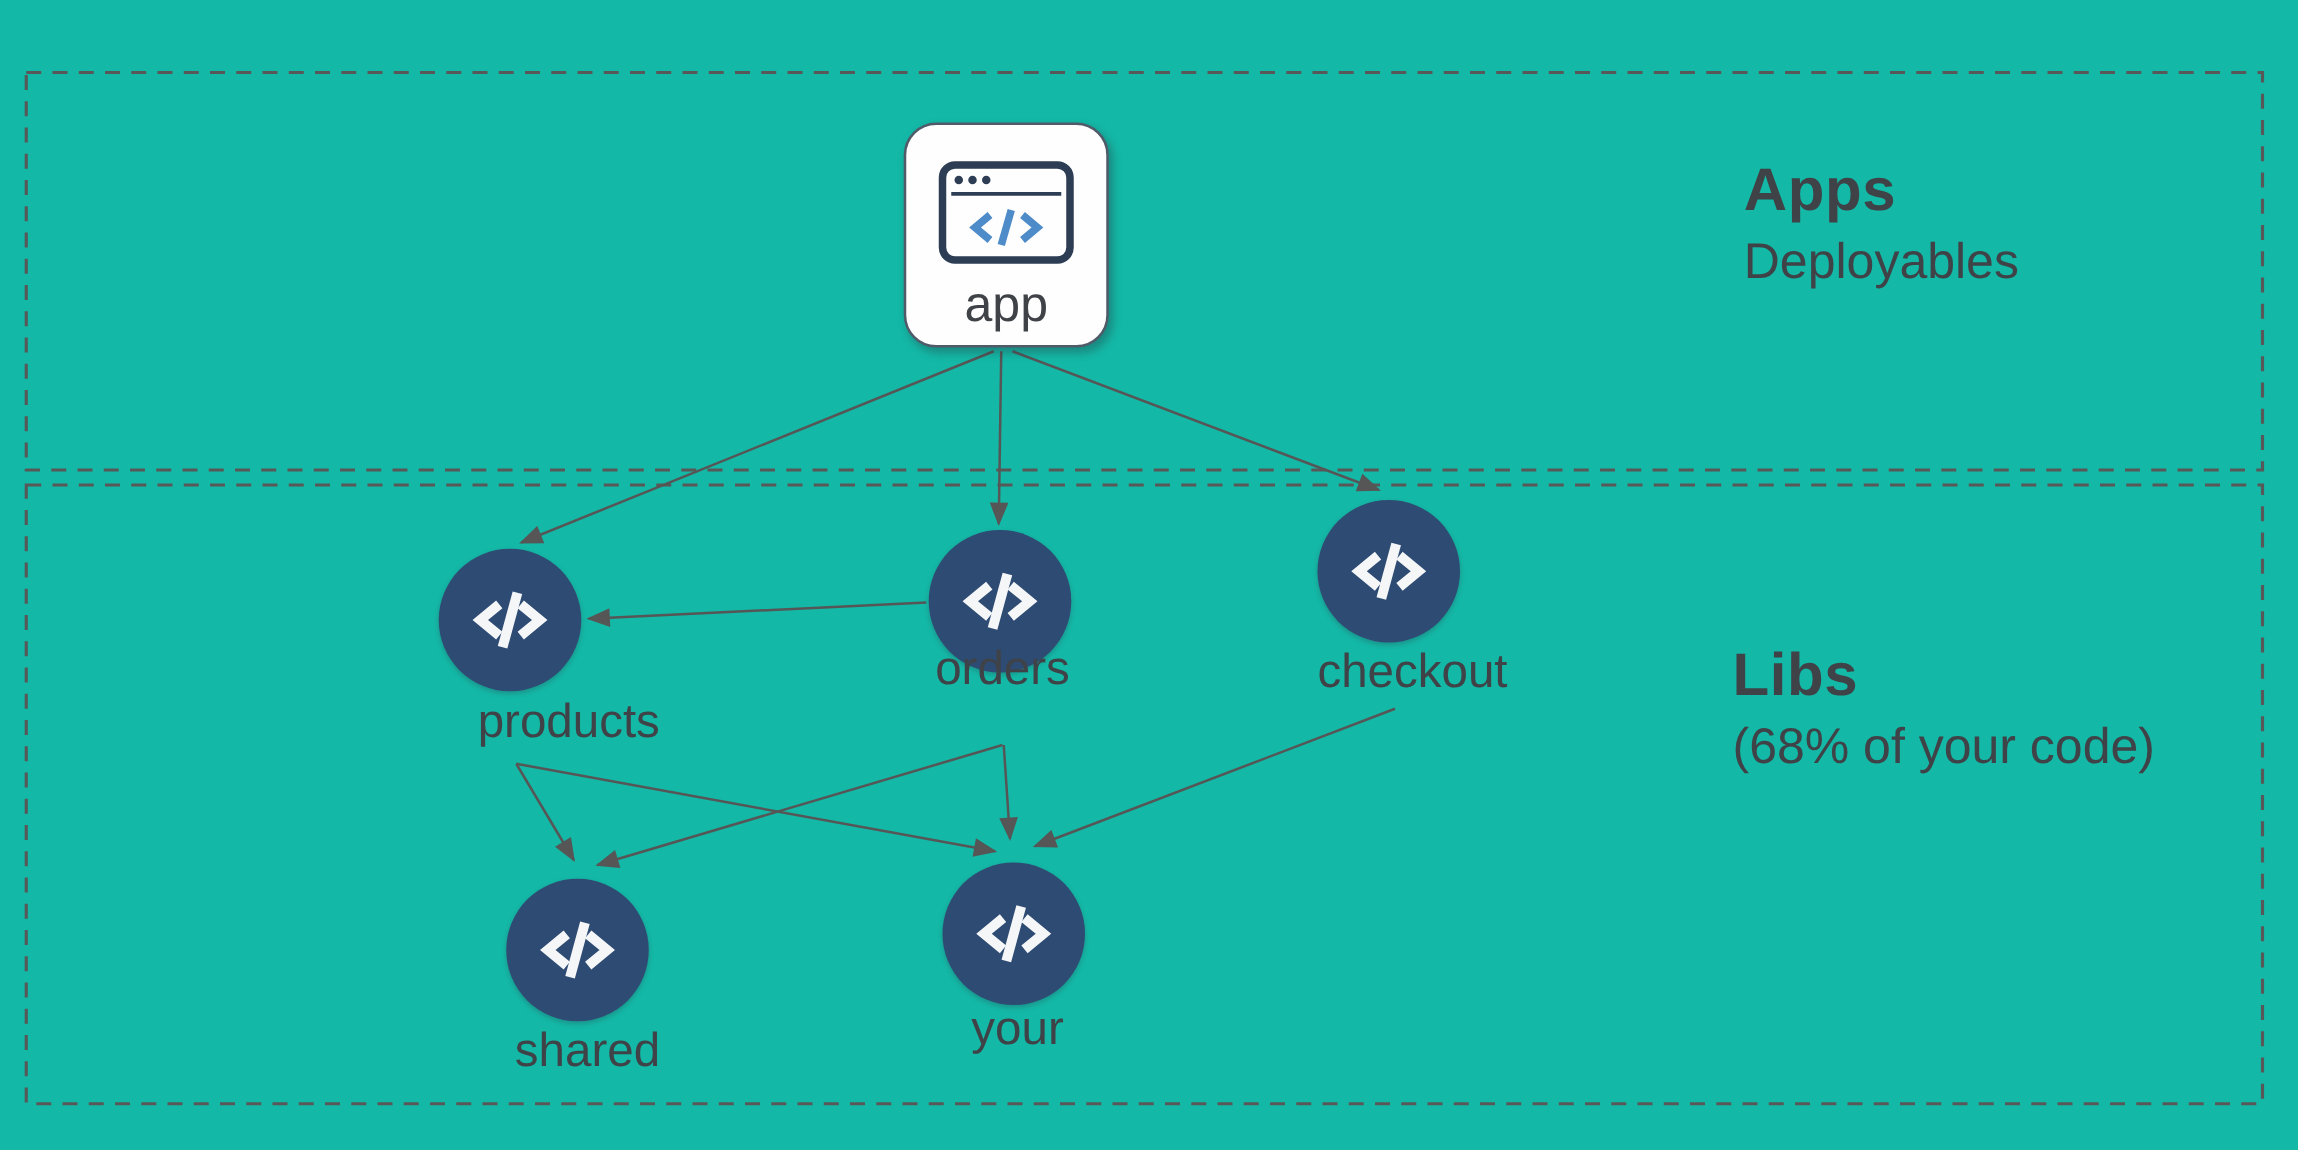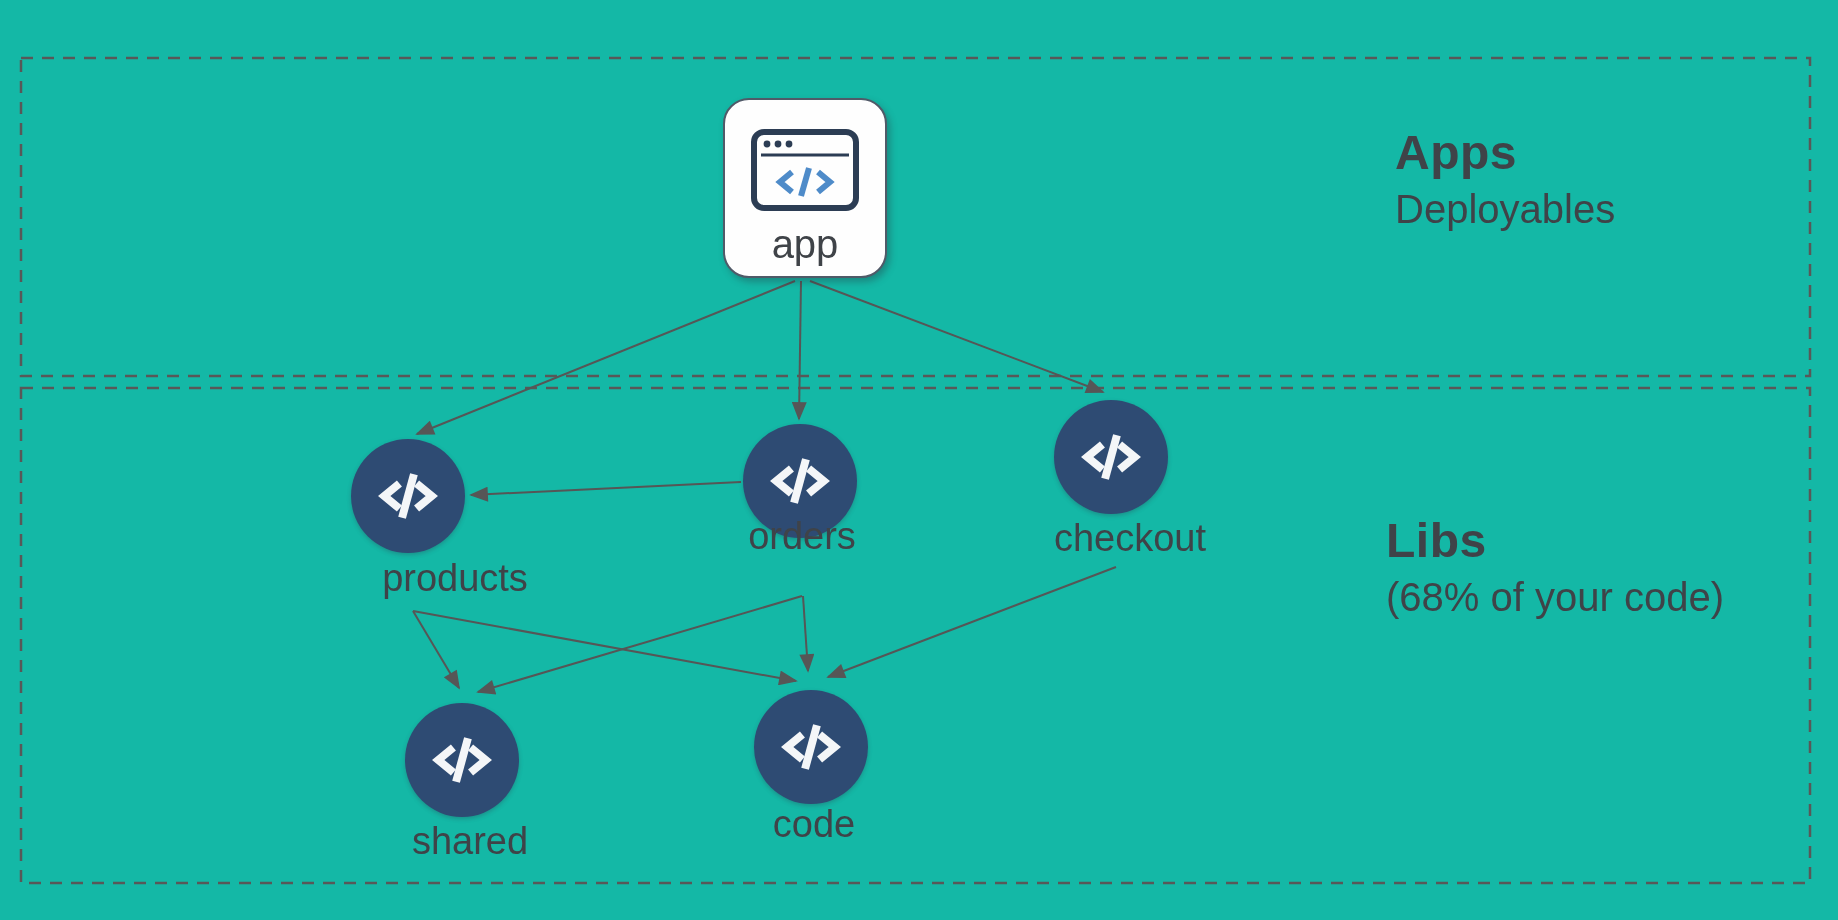--- a/index.html
+++ b/index.html
@@ -168,16 +168,16 @@
       <div class="lib-label" style="left: 470px; top: 841px;">shared</div>
       <div class="lib-node" style="left: 754px; top: 690px;">
         <svg class="code-icon" viewBox="0 0 100 100">
           <g stroke="#f4f6f8" stroke-width="12" fill="none">
             <polyline points="37,31 14,50 37,69"></polyline>
             <polyline points="63,31 86,50 63,69"></polyline>
             <line x1="59" y1="17" x2="41" y2="83"></line>
           </g>
         </svg>
       </div>
-      <div class="lib-label" style="left: 814px; top: 824px;">code</div>
+      <div class="lib-label" style="left: 814px; top: 824px;">your</div>
     </div>
 
 </div>
 
 </body></html>

